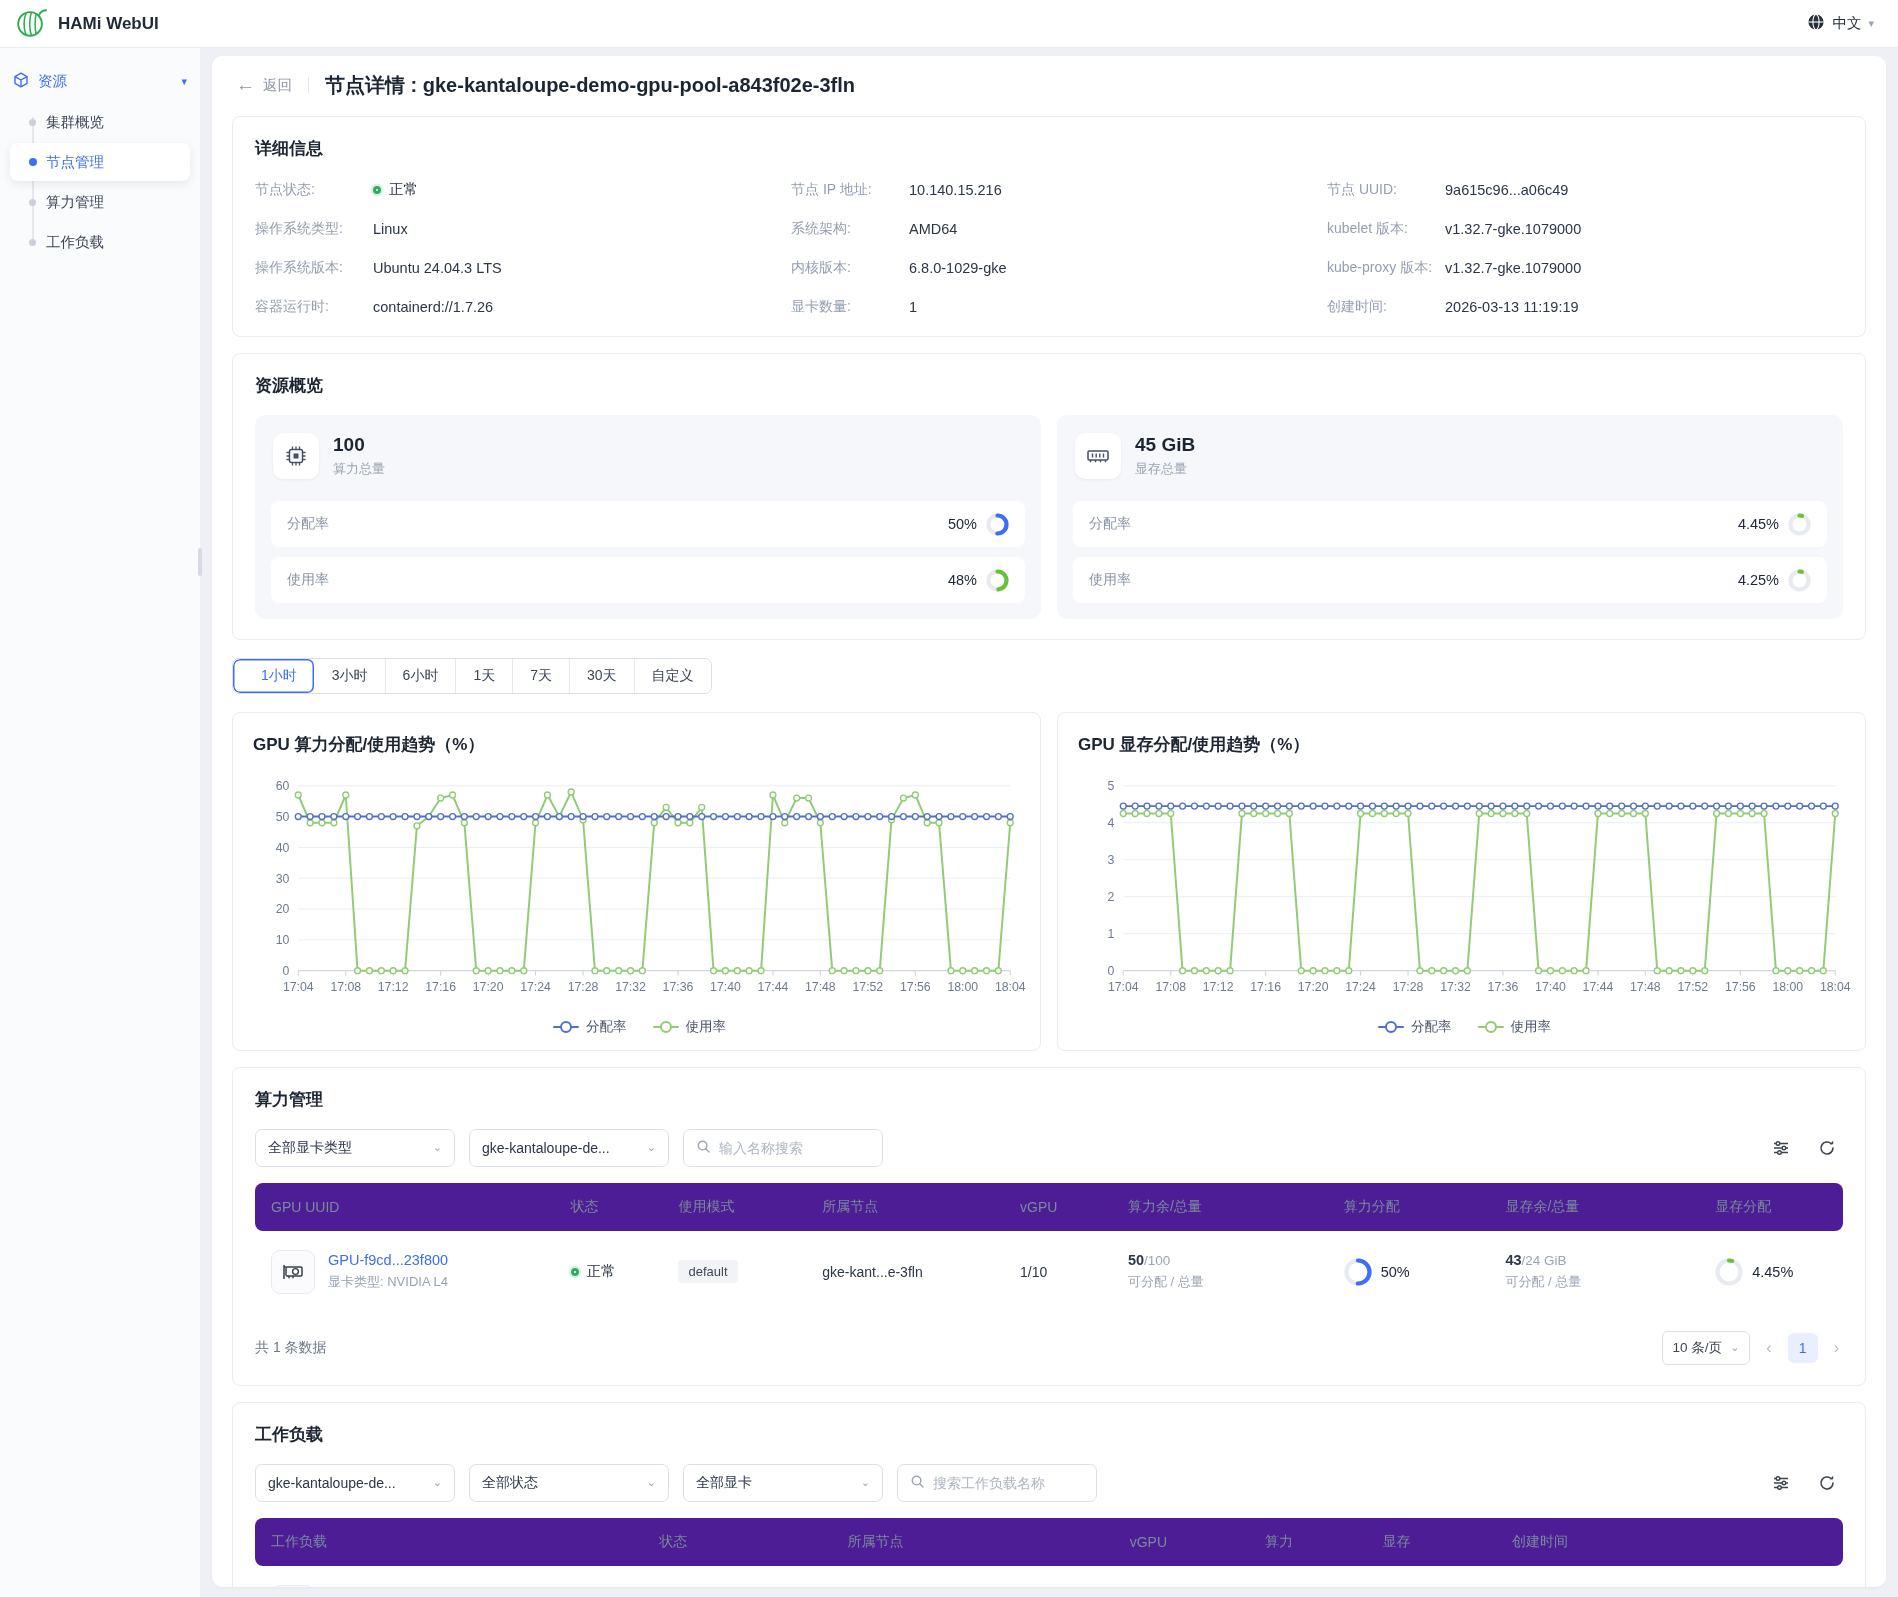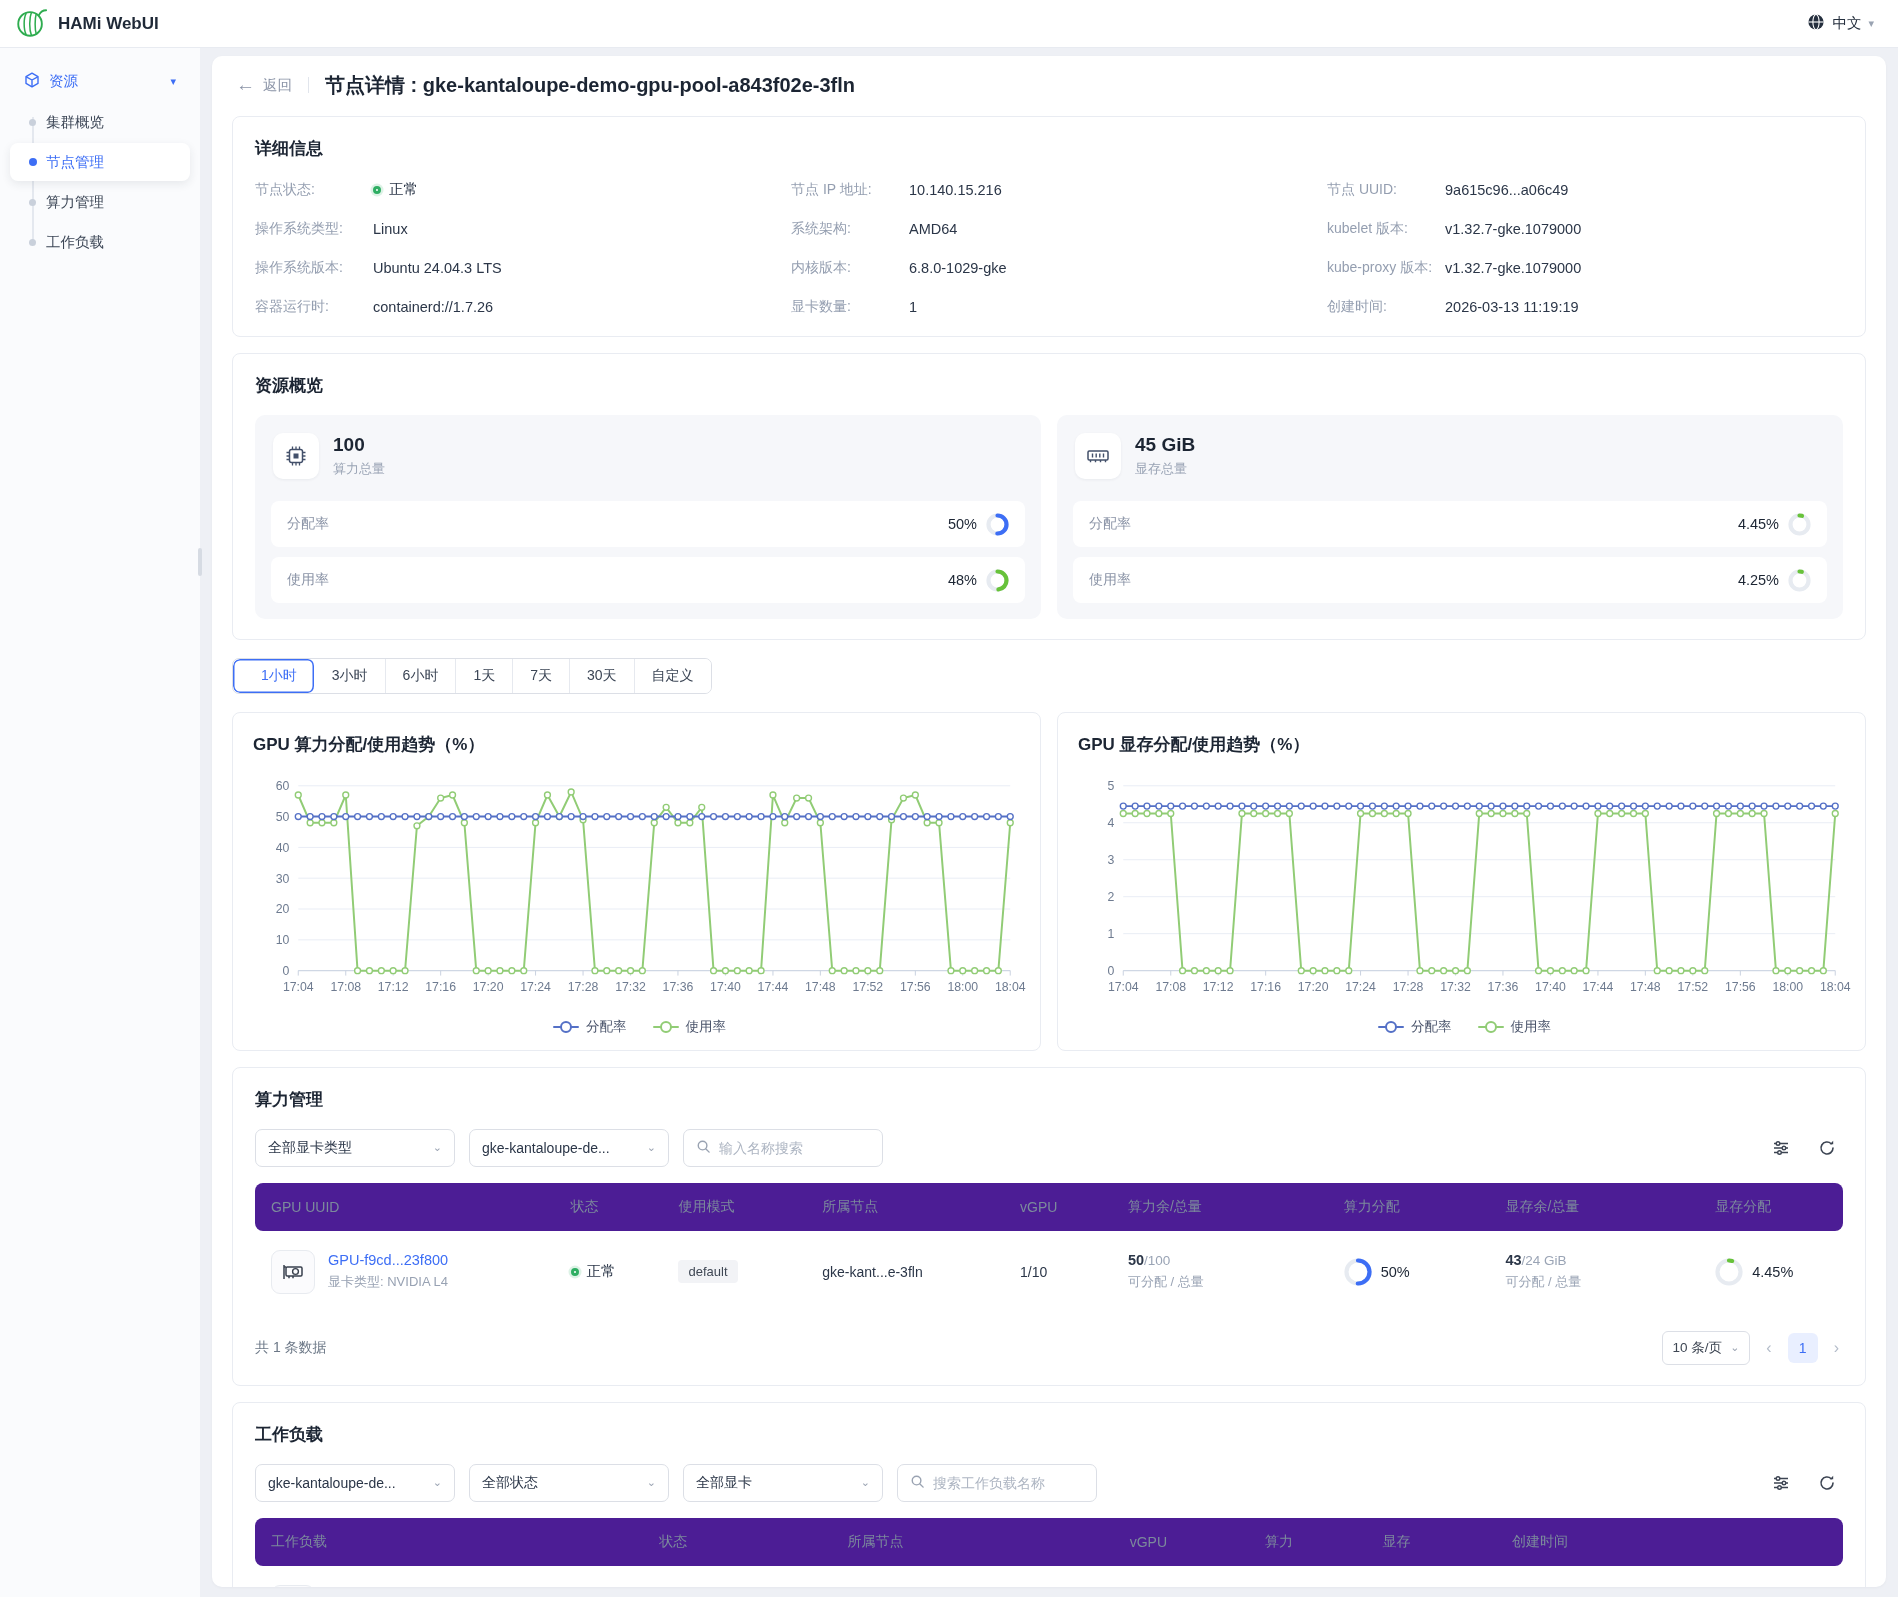--- a/index.html
+++ b/index.html
@@ -5,21 +5,21 @@
   * { margin:0; padding:0; box-sizing:border-box; }
   html,body { width:1898px; height:1597px; }
   body { font-family:"Liberation Sans","DejaVu Sans",sans-serif; background:#eef0f5; color:#2b3648; font-size:14px; }
   .topbar { height:48px; background:#fff; border-bottom:1px solid #e8ebf1; display:flex; align-items:center; justify-content:space-between; padding:0 24px 0 14px; }
   .logo-area { display:flex; align-items:center; gap:10px; width:186px; }
   .logo-title { font-size:17px; font-weight:bold; color:#1f2937; }
   .topbar-right { display:flex; align-items:center; gap:7px; color:#252f3e; font-size:14.5px; cursor:pointer; }
   .chev { color:#9aa3b2; font-size:11px; }
   .layout { display:flex; height:1549px; }
   .sidebar { width:200px; background:#fafbfd; position:relative; padding-top:14px; flex:none; }
-  .menu-group { display:flex; align-items:center; gap:9px; padding:10px 24px; color:#3d6ef5; font-size:14.5px; cursor:pointer; }
+  .menu-group { display:flex; align-items:center; gap:9px; padding:10px 13px; color:#3d6ef5; font-size:14.5px; cursor:pointer; }
   .menu-group .grow { flex:1; }
   .tree { position:relative; margin-top:2px; }
   .tree-line { position:absolute; left:32px; top:14px; bottom:18px; width:2px; background:#e4e8ef; }
   .tree-item { position:relative; display:flex; align-items:center; height:38px; margin:2px 10px 2px 0; padding-left:46px; color:#3c4656; font-size:14.5px; cursor:pointer; border-radius:8px; }
   .tree-item .dot { position:absolute; left:29px; width:7px; height:7px; border-radius:50%; background:#c9d0db; }
   .tree-item.active { background:#fff; margin-left:10px; padding-left:36px; color:#3d6ef5; box-shadow:0 3px 10px rgba(29,41,57,.09); }
   .tree-item.active .dot { left:19px; width:8px; height:8px; background:#3d6ef5; }
   .collapse-handle { position:absolute; right:-2px; top:500px; width:4px; height:28px; background:#d6dbe3; border-radius:2px; cursor:pointer; }
   .content { flex:1; padding:8px 12px 10px 12px; overflow:hidden; }
   .page-card { background:#fff; border-radius:10px; height:100%; box-shadow:0 1px 3px rgba(25,35,55,.04); overflow:hidden; }

